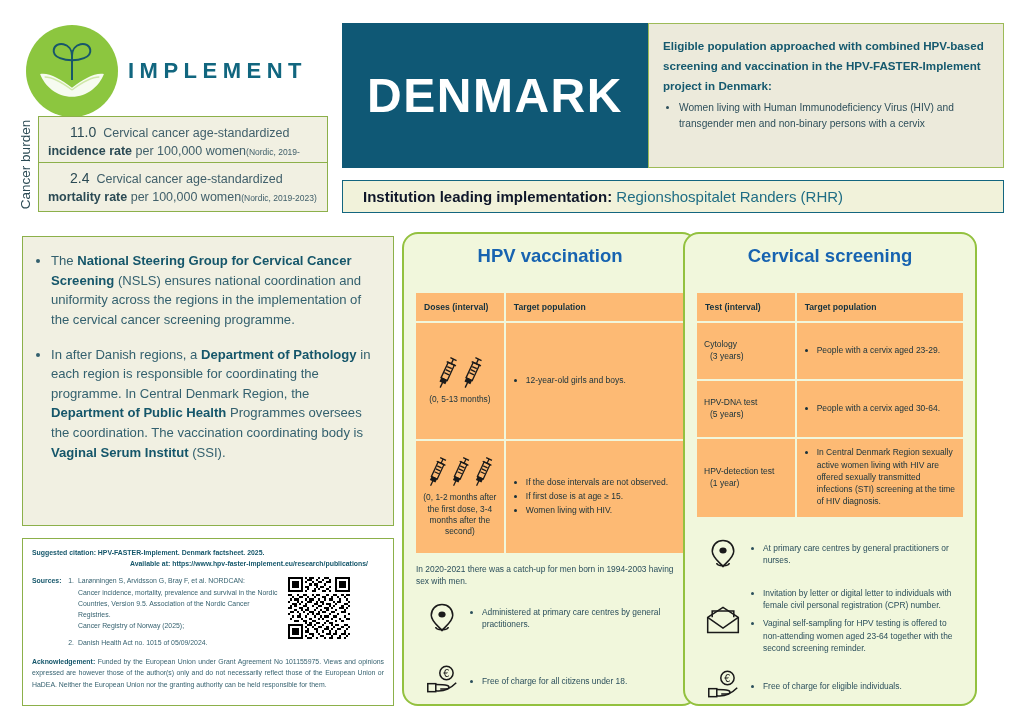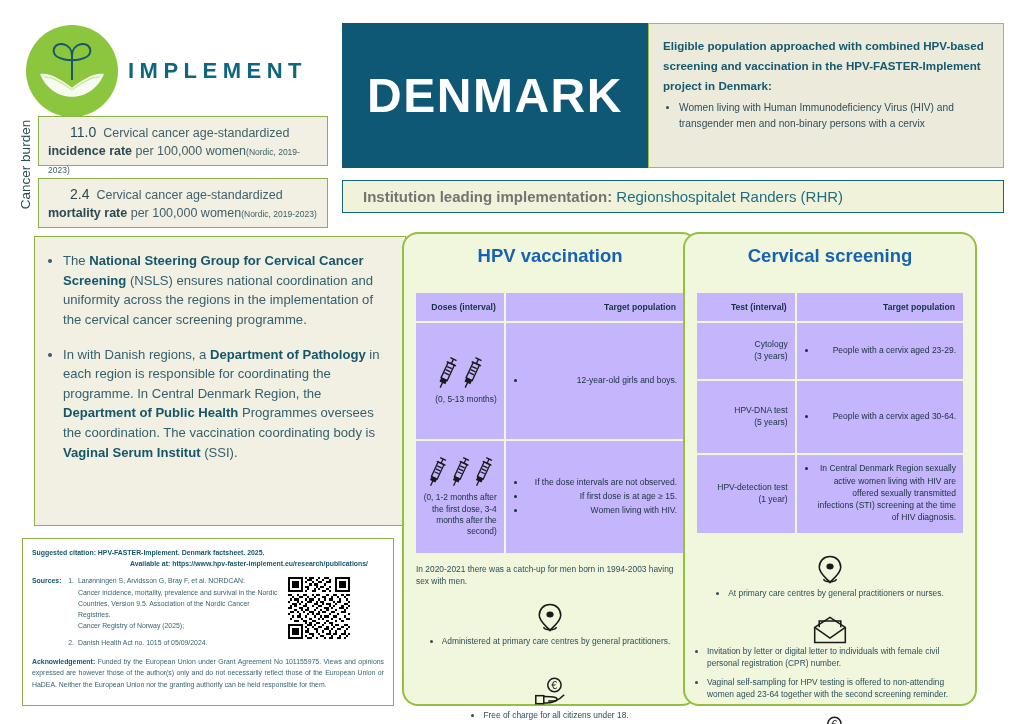--- a/index.html
+++ b/index.html
@@ -21,21 +21,21 @@
   .logo-line1 { font-size: 27px; letter-spacing: 1px; color: #a8c020; font-weight: 400; line-height: 1.05; }
   .logo-line2 { font-size: 22px; letter-spacing: 5.5px; color: #11667f; font-weight: 700; line-height: 1.15; }
 
   
   .burden-label { position: absolute; left: 14px; top: 112px; width: 24px; height: 104px;
                   display: flex; align-items: center; justify-content: center; }
   .burden-label span { transform: rotate(-90deg); white-space: nowrap; font-size: 13.5px; color: #2b4a54; }
   .burden-box { position: absolute; left: 38px; width: 290px; border: 1.6px solid #8cb04a;
                 background: #f1f0e2; padding: 5px 9px; }
   .burden-box.b1 { top: 116px; height: 50px; }
-  .burden-box.b2 { top: 178px; height: 50px; }
+  .burden-box.b2 { top: 162px; height: 50px; }
   .burden-line { font-size: 12.5px; color: #41606b; line-height: 1.45; }
   .burden-line .num { font-size: 14px; color: #2b4a54; font-weight: 400; }
   .burden-line .bold { font-weight: 700; color: #2b4a54; }
   .burden-line .src { font-size: 8.5px; color: #41606b; }
   .burden-row1 { text-align: left; padding-left: 22px; }
   .burden-row2 { text-align: left; }
 
   
   .denmark { position: absolute; left: 342px; top: 23px; width: 306px; height: 145px;
              background: #0f5875; display: flex; align-items: center; justify-content: center; }
@@ -43,25 +43,25 @@
 
   .eligible { position: absolute; left: 648px; top: 23px; width: 356px; height: 145px;
               background: #eceadb; border: 1.4px solid #9dbb57; padding: 12px 10px 8px 14px; }
   .eligible h3 { font-size: 11.6px; color: #15596e; font-weight: 700; line-height: 1.72; }
   .eligible ul { margin: 4px 0 0 16px; }
   .eligible li { font-size: 10.2px; color: #2e4f5b; line-height: 1.58; font-weight: 400; }
 
   .institution { position: absolute; left: 342px; top: 180px; width: 662px; height: 33px;
                  background: #f1f2da; border: 1.6px solid #13667f; display: flex;
                  align-items: center; padding-left: 20px; }
-  .institution .b { font-size: 15px; font-weight: 700; color: #737373; }
+  .institution .b { font-size: 15px; font-weight: 700; color: #0f172a; }
   .institution .n { font-size: 15px; font-weight: 400; color: #1f6d84; }
 
   
-  .left-panel { position: absolute; left: 34px; top: 236px; width: 372px; height: 290px;
+  .left-panel { position: absolute; left: 22px; top: 236px; width: 372px; height: 290px;
                 background: #f1f0e2; border: 1.6px solid #8cb04a; padding: 14px 16px 10px 10px; }
   .left-panel ul { margin-left: 18px; }
   .left-panel li { font-size: 13.1px; line-height: 1.5; color: #33606e; margin-bottom: 15px; }
   .left-panel li b { color: #15566a; font-weight: 700; }
 
   
   .cite-panel { position: absolute; left: 22px; top: 538px; width: 372px; height: 168px;
                 background: #ffffff; border: 1.4px solid #8cb04a; padding: 8px 9px; }
   .cite-panel .ln { font-size: 6.9px; color: #35616f; line-height: 1.62; }
   .cite-panel .bld { font-weight: 700; color: #14566a; }
@@ -76,32 +76,32 @@
 
   
   .card { position: absolute; top: 232px; background: #f1f7dc; border: 2px solid #93c13f;
           border-radius: 16px; padding: 8px 10px 10px 10px; }
   .card.vacc { left: 402px; width: 296px; height: 474px; }
   .card.screen { left: 683px; width: 294px; height: 474px; }
   .card h2 { text-align: center; font-size: 18.5px; font-weight: 700; color: #1763b0;
              margin: 3px 0 24px 0; }
 
   table.tbl { width: 100%; border-collapse: separate; border-spacing: 2px; }
-  table.tbl td { background: #c4b5fd; vertical-align: middle; padding: 6px 7px; text-align: right; }
+  table.tbl td { background: #fdba74; vertical-align: middle; padding: 6px 7px; }
   table.tbl td.hd { font-size: 8.6px; font-weight: 700; color: #14323f; padding: 9px 8px; }
   table.tbl td.k { font-size: 8.5px; color: #17313b; line-height: 1.4; }
   table.tbl td.v { font-size: 8.5px; color: #17313b; line-height: 1.45; }
   table.tbl td.v ul { margin-left: 13px; }
   table.tbl td.v li { margin-bottom: 2px; }
   td.doses { text-align: center; font-size: 8.4px; color: #17313b; line-height: 1.36; }
   .syr-row { display: flex; justify-content: center; align-items: flex-end; gap: 3px; margin-bottom: 4px; }
 
   .note { font-size: 8.4px; color: #2b4f5c; line-height: 1.42; margin: 9px 2px 0 2px; }
 
-  .irow { display: flex; align-items: center; margin-top: 13px; flex-direction: column; }
+  .irow { display: flex; align-items: center; margin-top: 13px; }
   .irow .ic { width: 56px; flex: 0 0 auto; display: flex; justify-content: center; align-items: center; }
   .irow .tx { font-size: 8.4px; color: #2b4f5c; line-height: 1.45; }
   .irow .tx ul { margin-left: 12px; }
   .irow .tx li { margin-bottom: 6px; }
   .irow .tx li:last-child { margin-bottom: 0; }
 </style>
 </head>
 <body>
 
 <div class="page">
@@ -158,21 +158,21 @@
   </div>
 
   <div class="institution">
     <span class="b">Institution leading implementation:</span>
     <span class="n">&nbsp;<span>Regionshospitalet Randers (RHR)</span></span>
   </div>
 
   <div class="left-panel">
     <ul>
       <li id="gov0"><span>The </span><b>National Steering Group for Cervical Cancer Screening</b><span> (NSLS) ensures national coordination and uniformity across the regions in the implementation of the cervical cancer screening programme.</span></li>
-      <li id="gov1"><span>In with Danish regions, a </span><b>Department of Pathology</b><span> in each region is responsible for coordinating the programme. In Central Denmark Region, the </span><b>Department of Public Health</b><span> Programmes oversees the coordination. The vaccination coordinating body is </span><b>Vaginal Serum Institut</b><span> (SSI).</span></li>
+      <li id="gov1"><span>In after Danish regions, a </span><b>Department of Pathology</b><span> in each region is responsible for coordinating the programme. In Central Denmark Region, the </span><b>Department of Public Health</b><span> Programmes oversees the coordination. The vaccination coordinating body is </span><b>Vaginal Serum Institut</b><span> (SSI).</span></li>
     </ul>
   </div>
 
   <div class="cite-panel">
     <div class="ln">
       <span class="bld">Suggested citation:</span><span class="bld"> HPV-FASTER-Implement. Denmark factsheet. 2025.</span>
     </div>
     <div class="ln cite-avail">
       <span class="bld">Available at:</span><span class="bld"> https://www.hpv-faster-implement.eu/research/publications/</span>
     </div>
@@ -562,21 +562,21 @@
           <div>Cytology</div>
           <div style="padding-left:6px;">(3 years)</div>
         </td>
         <td class="v">
           <ul>
                 <li>People with a cervix aged 23-29.</li>
               </ul>
         </td>
       </tr>
       <tr>
-        <td class="k" style="height:72px;">
+        <td class="k" style="height:56px;">
           <div>HPV-DNA test</div>
           <div style="padding-left:6px;">(5 years)</div>
         </td>
         <td class="v">
           <ul>
                 <li>People with a cervix aged 30-64.</li>
               </ul>
         </td>
       </tr>
       <tr>

